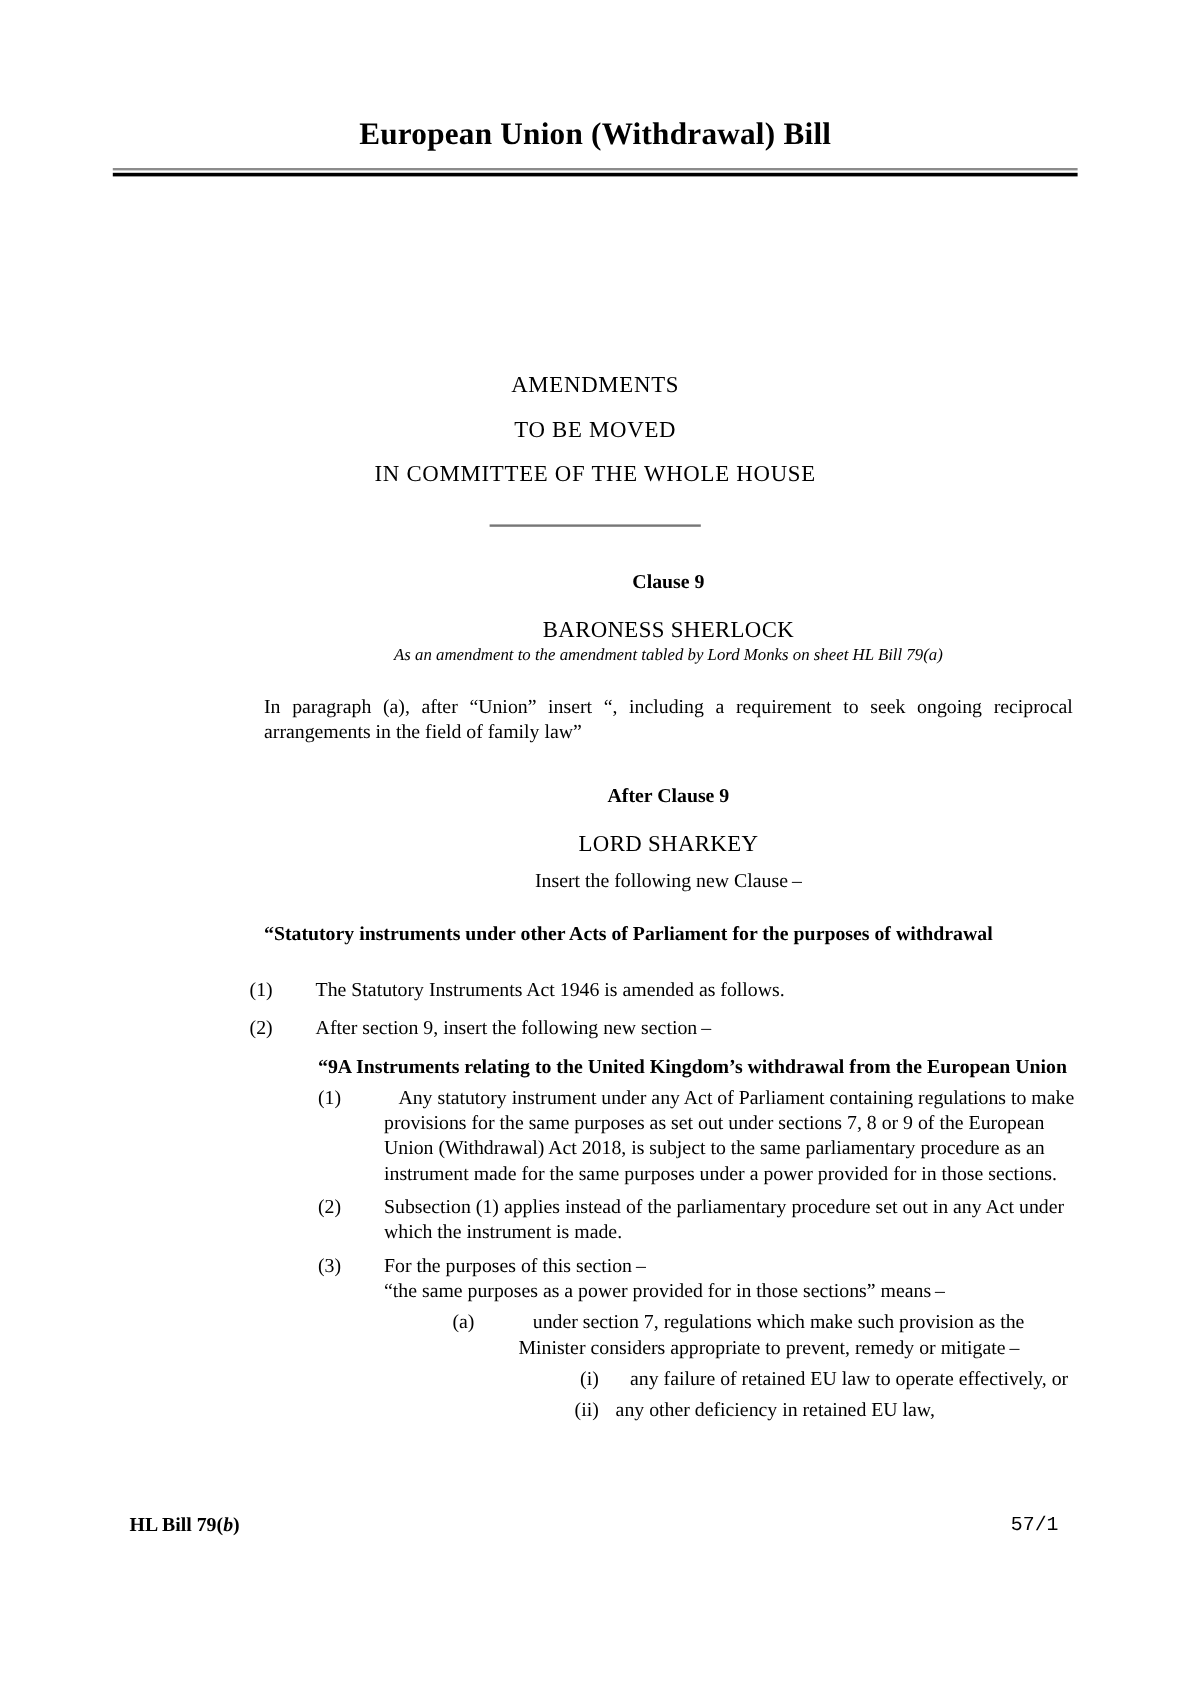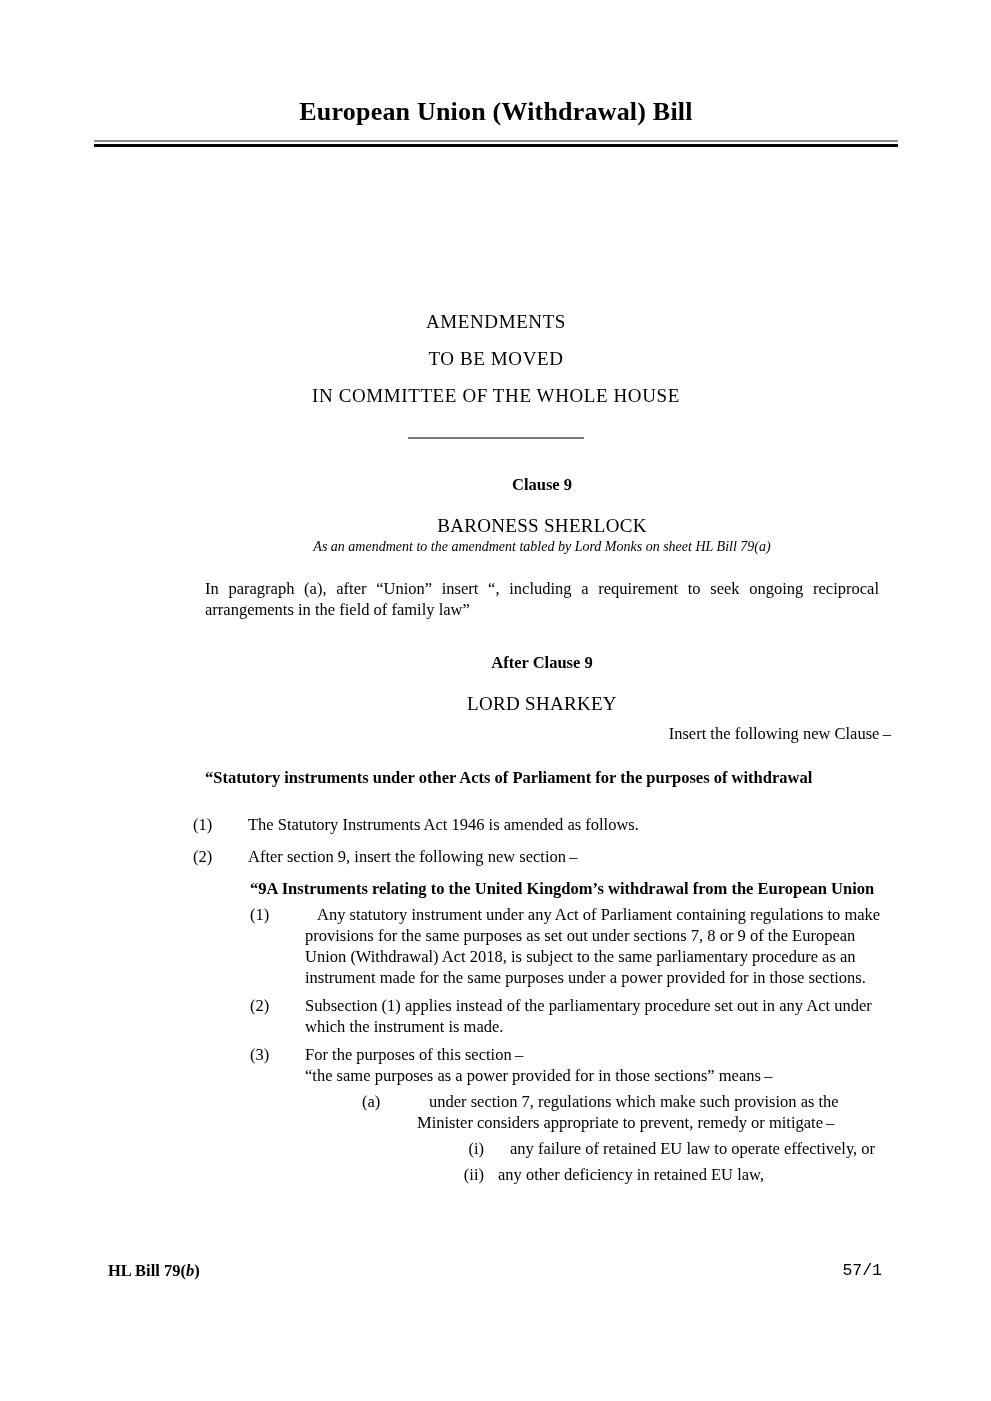--- a/index.html
+++ b/index.html
@@ -71,21 +71,21 @@
   .short-rule {
     width: 176px;
     height: 2px;
     background: #777777;
     margin: 23px auto 0 auto;
   }
 
   
   .body-region {
     position: absolute;
-    left: 193px;
+    left: 208px;
     top: 474px;
     width: 698px;
     font-size: 16.5px;
     line-height: 21px;
   }
 
   .center-bold {
     text-align: center;
     font-weight: bold;
     font-size: 16.5px;
@@ -100,21 +100,21 @@
     font-style: italic;
     font-size: 14px;
   }
 
   .para {
     text-align: justify;
     text-justify: inter-word;
     margin: 12px;
   }
   .para-left {
-    text-align: right;
+    text-align: center;
     margin: 0;
   }
   .bold {
     font-weight: bold;
   }
 
   
   .sp-20 { height: 20px; }
   .sp-14 { height: 14px; }
   .sp-11 { height: 11px; }

